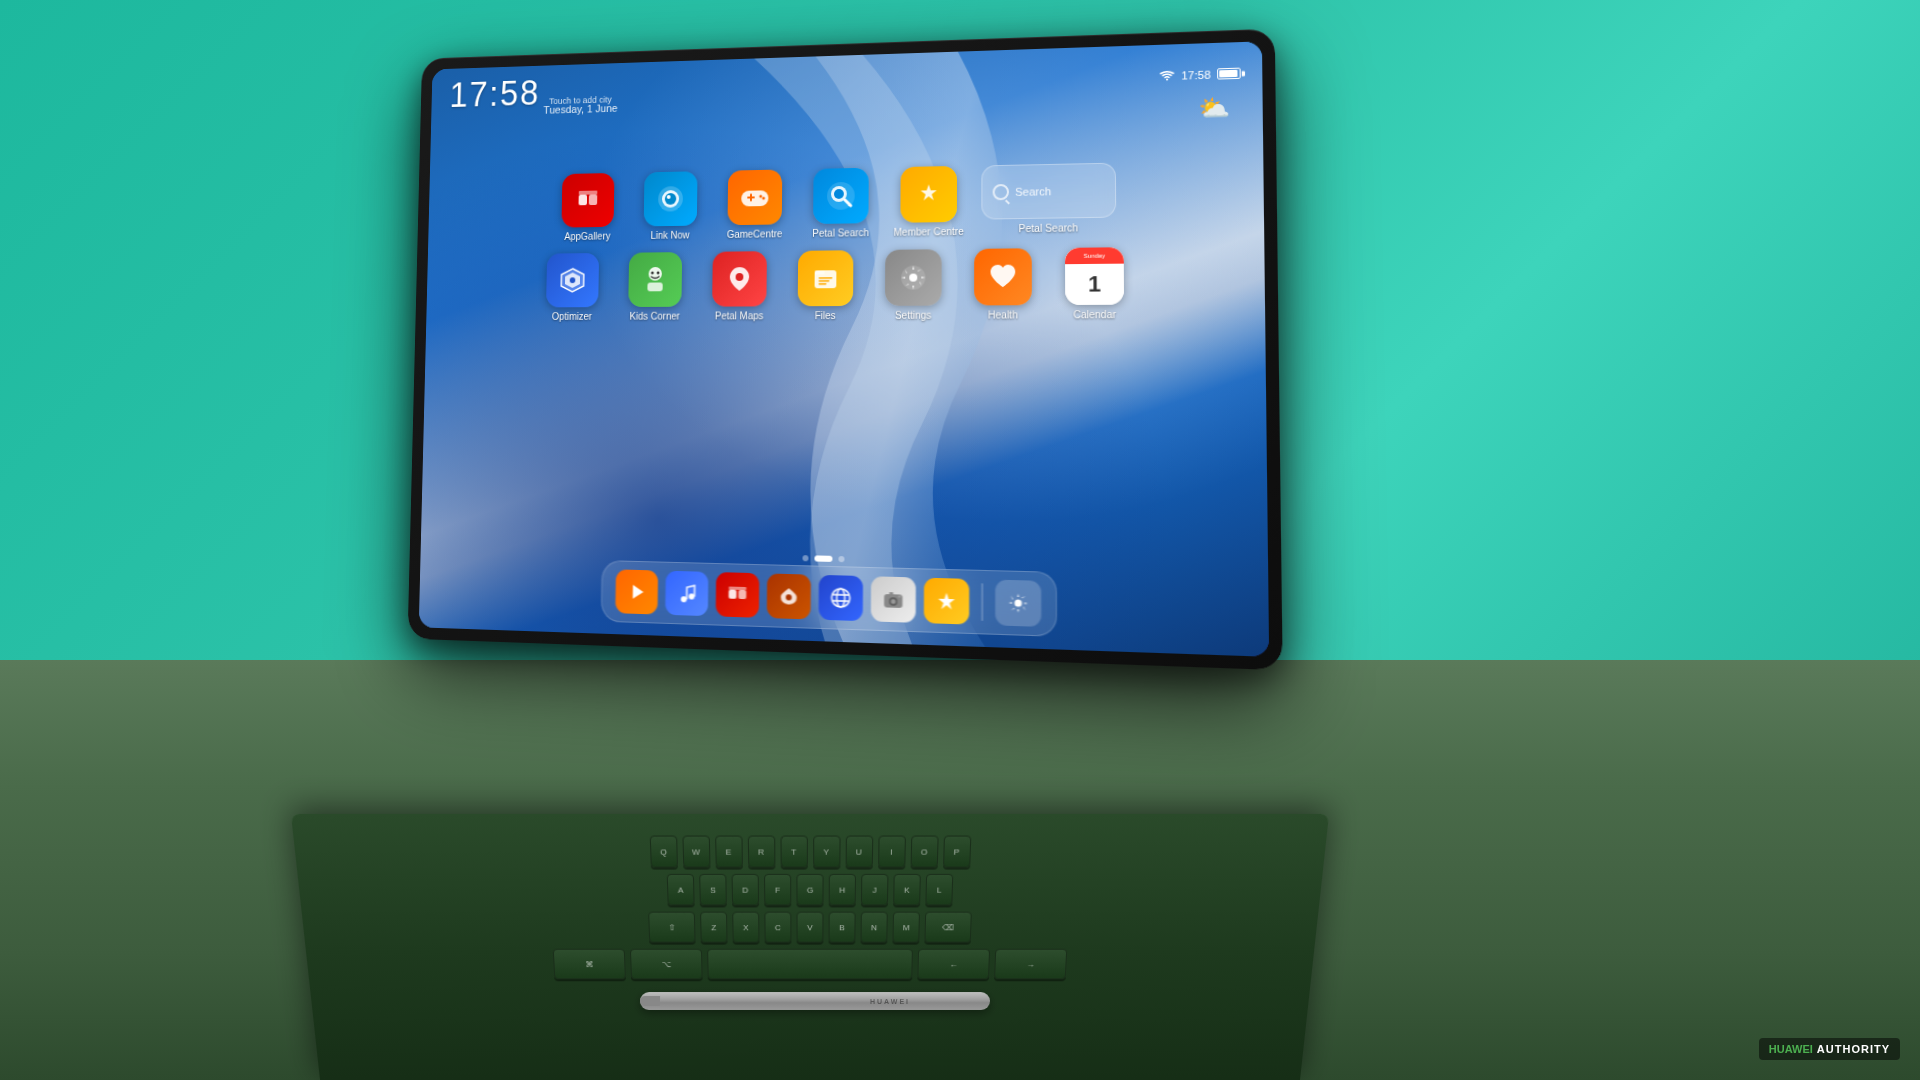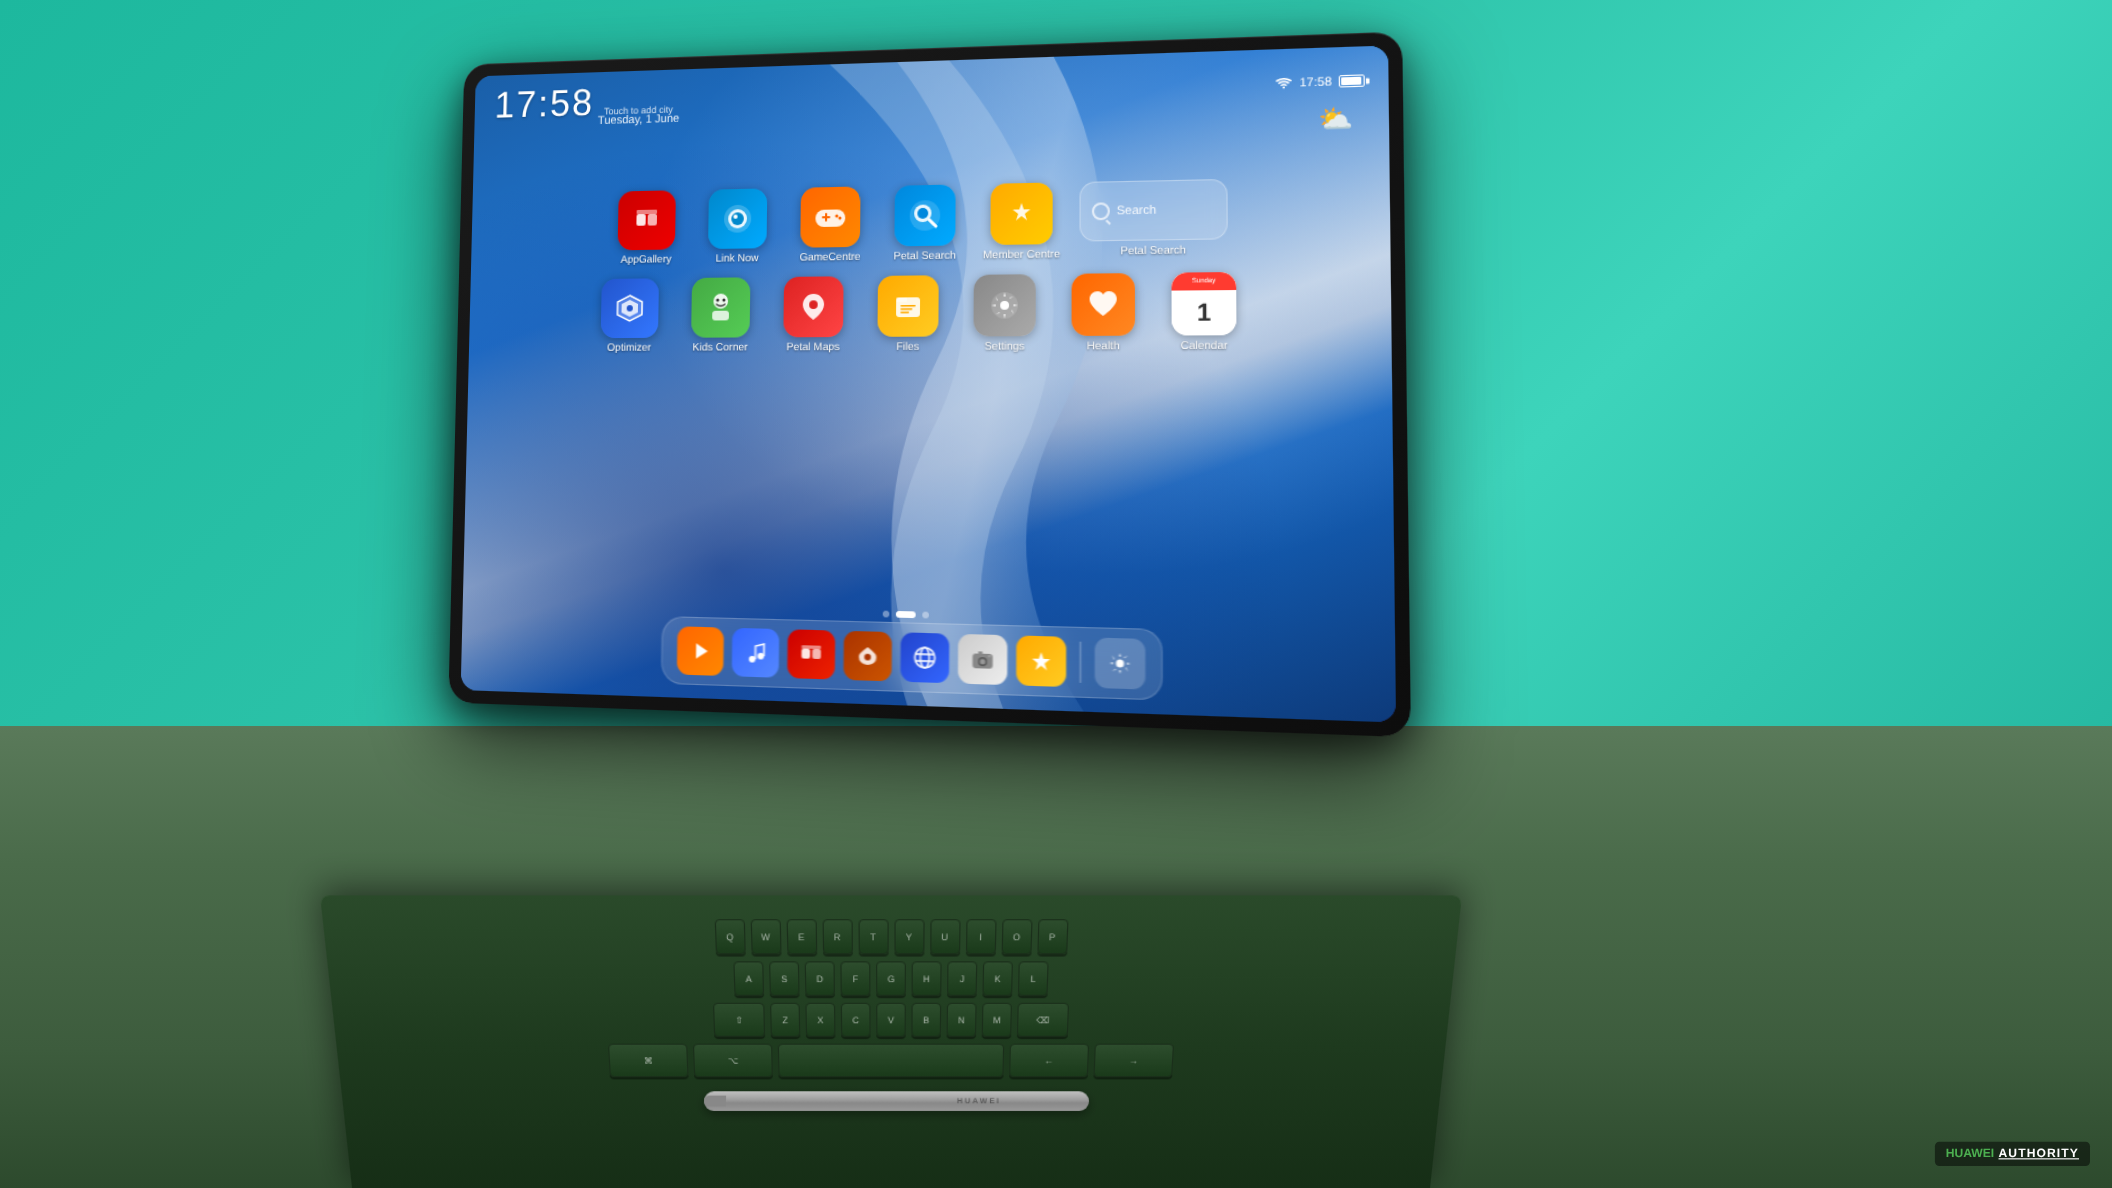--- a/index.html
+++ b/index.html
@@ -386,21 +386,20 @@
       font-size: 11px;
       font-weight: bold;
       color: #4CAF50;
     }
 
     .watermark-authority {
       font-size: 11px;
       font-weight: bold;
       color: white;
       letter-spacing: 1px;
-      text-decoration: underline;
     }
 
     
     .apps-container {
       position: absolute;
       top: 115px;
       left: 10px;
       right: 10px;
     }
 

